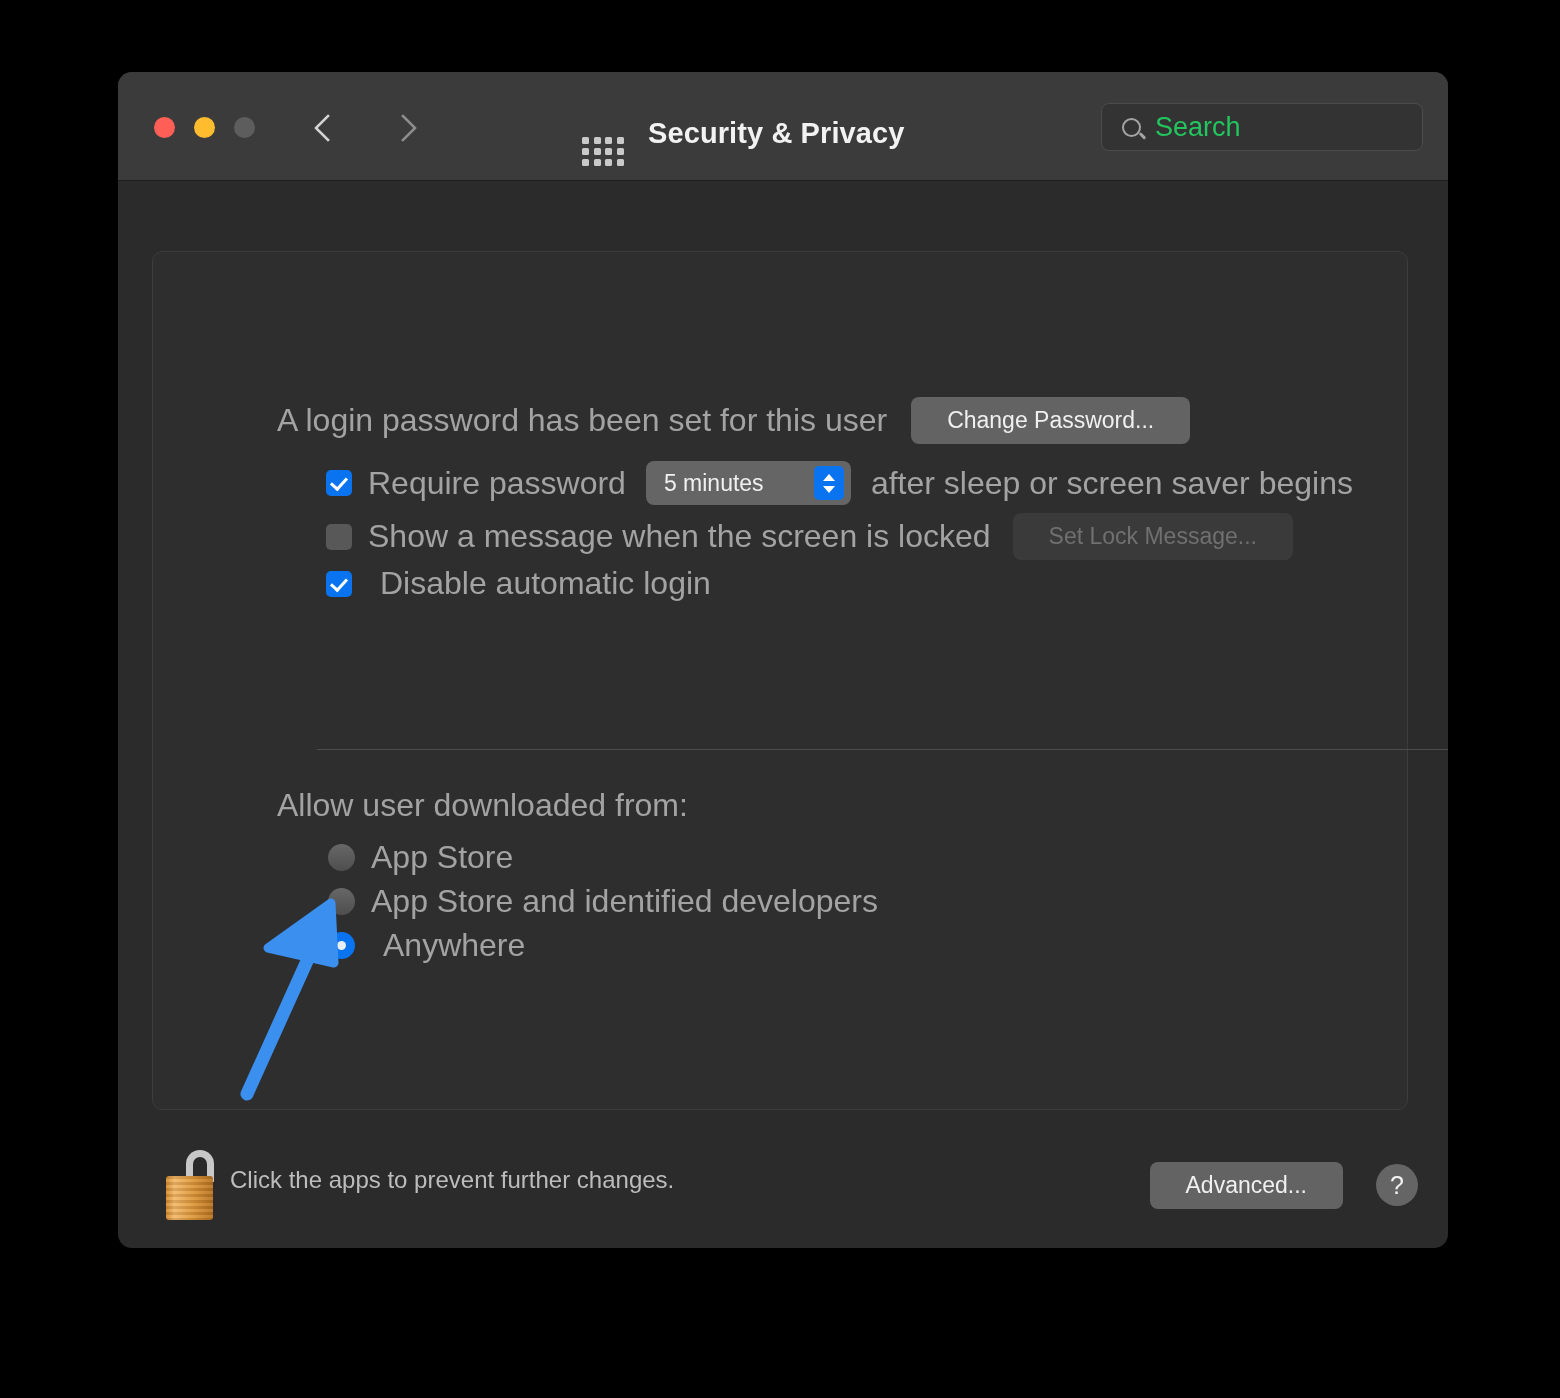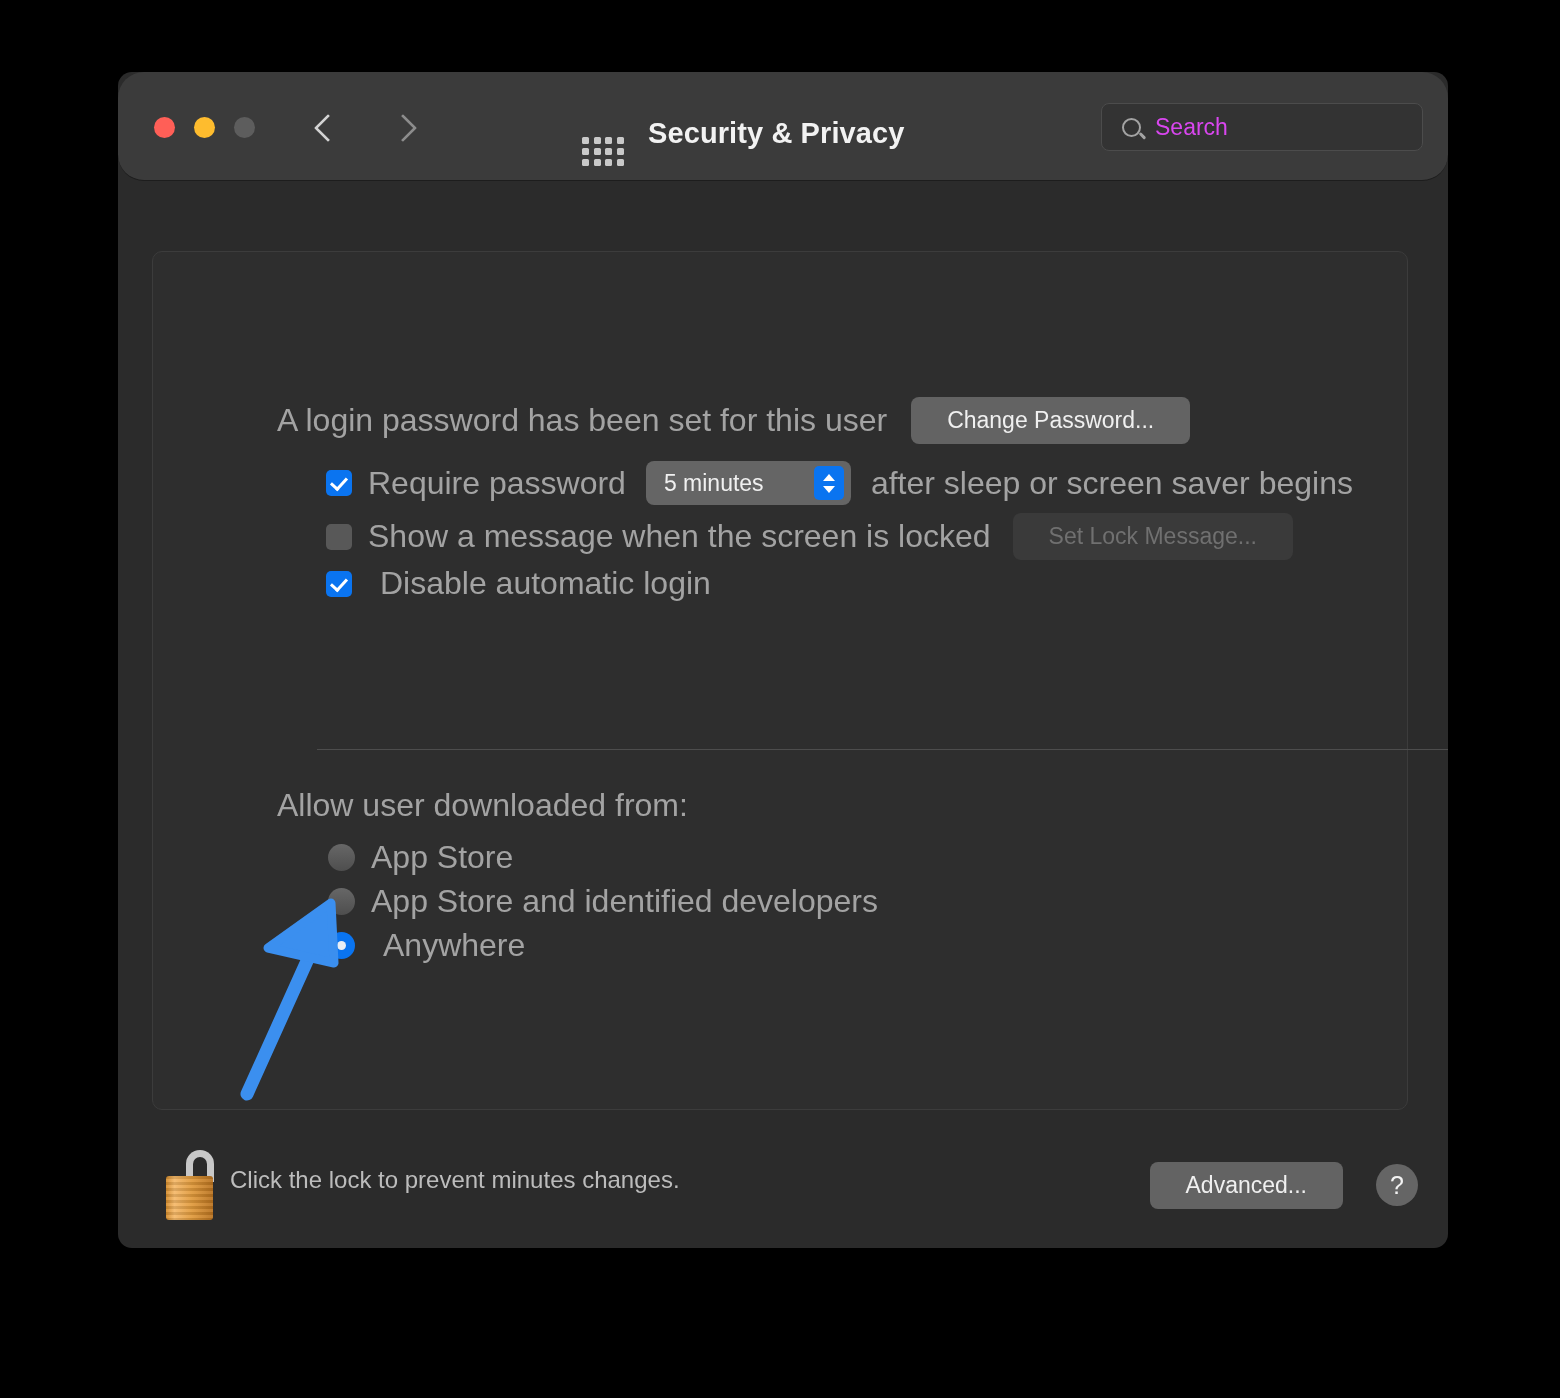--- a/index.html
+++ b/index.html
@@ -30,21 +30,20 @@
   }
 
   
   .titlebar {
     position: absolute;
     left: 0; top: 0;
     width: 100%;
     height: 108px;
     background: #3b3b3b;
     border-bottom: 1px solid #1d1d1d;
-    border-radius: 26px;
   }
   .traffic {
     position: absolute;
     top: 45px;
     left: 36px;
     display: flex;
     gap: 19px;
   }
   .light {
     width: 21px;
@@ -132,22 +131,22 @@
     width: 2.5px;
     height: 8px;
     background: #a3a3a3;
     right: -4px;
     bottom: -5px;
     transform: rotate(-45deg);
     border-radius: 2px;
   }
   .search-ph {
     margin-left: 14px;
-    color: #d946ef;
-    font-size: 23px;
+    color: #22c55e;
+    font-size: 27px;
   }
 
   
   .tabs {
     position: absolute;
     left: 50%;
     transform: translateX(-50%);
     top: 231px;
     height: 42px;
     display: flex;
@@ -476,21 +475,21 @@
       <span class="rb on"></span>
       <span class="label-main" style="margin-left:16px;">Anywhere</span>
     </div>
 
   </div>
 
   <div class="lock-wrap">
     <span class="lock-shackle"></span>
     <span class="lock-body"></span>
   </div>
-  <div class="lock-text">Click the lock to prevent minutes changes.</div>
+  <div class="lock-text">Click the apps to prevent further changes.</div>
 
   <button class="btn advanced">Advanced...</button>
   <div class="helpbtn">?</div>
 
 </div>
 
 <svg class="arrow-svg" viewBox="0 0 1560 1398">
   <line x1="247" y1="1094" x2="312" y2="950" stroke="#3b8fef" stroke-width="13" stroke-linecap="round"></line>
   <polygon points="331,903 268,948 334,963" fill="#3b8fef" stroke="#3b8fef" stroke-width="9" stroke-linejoin="round"></polygon>
 </svg>

